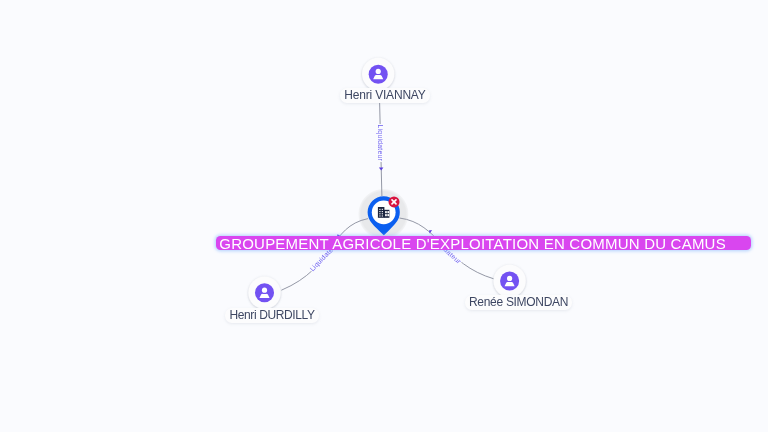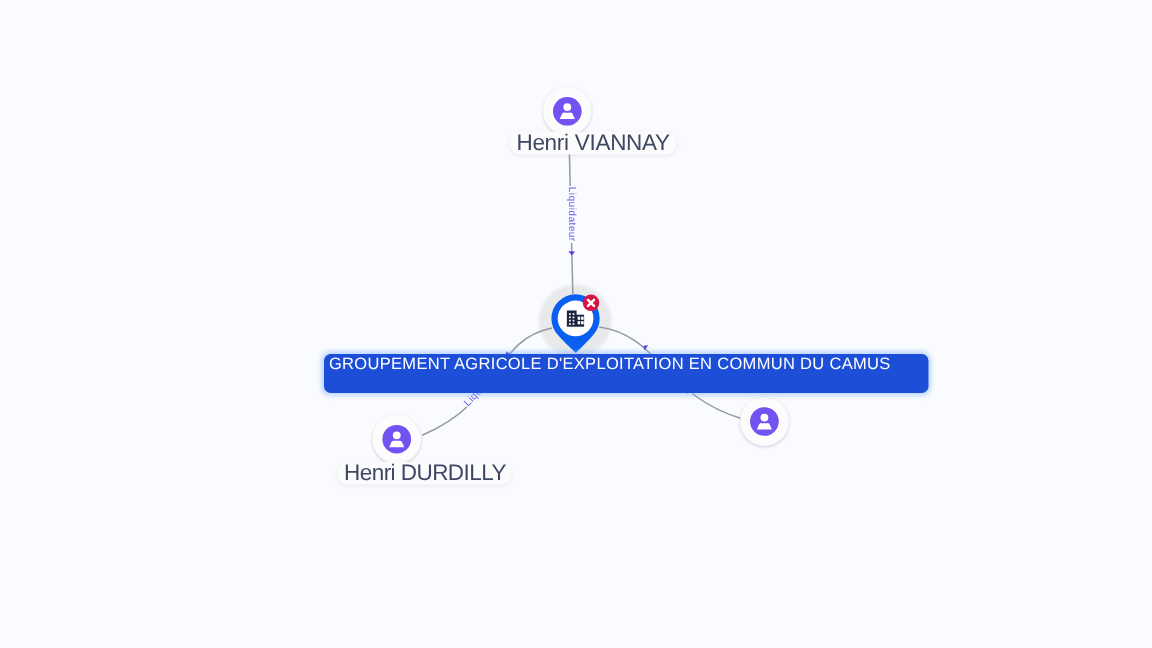--- a/index.html
+++ b/index.html
@@ -2,24 +2,24 @@
 <html><head>
 <meta charset="utf-8">
 <title>Graph</title>
 <style>
   html,body{margin:0;padding:0;}
   body{width:768px;height:432px;overflow:hidden;background:#fafbfe;
        font-family:"Liberation Sans",sans-serif;-webkit-font-smoothing:antialiased;}
   #stage{position:relative;width:768px;height:432px;background:#fafbfe;}
   svg.layer{position:absolute;left:0;top:0;width:768px;height:432px;overflow:visible;}
   .nlabel{position:absolute;background:#fcfcfd;border-radius:7px;
-          color:#3e4763;font-size:15px;line-height:15.2px;height:15.2px;white-space:nowrap;
+          color:#3e4763;font-size:12px;line-height:15.2px;height:15.2px;white-space:nowrap;
           padding:0 4.2px;box-shadow:0 1px 3px rgba(130,140,160,.16);}
-  .clabel{position:absolute;background:#1d4ed8;border-radius:4.5px;color:#fff;
-          font-size:11px;line-height:15px;height:26px;white-space:nowrap;
+  .clabel{position:absolute;background:#d946ef;border-radius:4.5px;color:#fff;
+          font-size:15px;line-height:15px;height:14px;white-space:nowrap;
           padding:0 25px 0 3.8px;letter-spacing:0.21px;
           box-shadow:0 0 3px 1.5px rgba(120,175,255,.45);}
   .elabel{position:absolute;color:#6a5cf0;font-size:6.8px;letter-spacing:0.27px;line-height:1;white-space:nowrap;
           transform-origin:0 0;background:#fafbfe;padding:0.6px 0.5px;}
 </style>
 </head>
 <body>
 
 <div id="stage">
 
@@ -74,20 +74,21 @@
     <g>
       <circle cx="509.6" cy="281.0" r="16.2" fill="#fcfcfd" filter="url(#softsh)"></circle>
       <circle cx="509.6" cy="281.0" r="9.55" fill="#7352f2"></circle>
       <circle cx="509.6" cy="278.4" r="2.6" fill="#fff"></circle>
       <path d="M504.55,286.3 L506.20,282.65 A1.9,1.9 0 0,1 507.90,282.10 L511.30,282.10 A1.9,1.9 0 0,1 513.00,282.65 L514.65,286.3 Z" fill="#fff"></path>
     </g>
   </svg>
 
   <div class="nlabel" style="left:340.1px;top:88.3px;letter-spacing:-0.19px;">Henri VIANNAY</div>
   <div class="nlabel" style="left:225.2px;top:308.3px;letter-spacing:-0.37px;">Henri DURDILLY</div>
+  <div class="nlabel" style="left:464.8px;top:295.0px;letter-spacing:-0.30px;">Renée SIMONDAN</div>
 
   <svg class="layer">
     <g>
       <path d="M383.9,235.3 C383.9,235.3 375.0,227.0 372.3,223.7 A16.1,16.1 0 1,1 395.3,223.5 C392.7,226.9 383.9,235.3 383.9,235.3 Z" fill="#0b5ff0"></path>
       <circle cx="383.7" cy="212.3" r="11.9" fill="#ffffff"></circle>
       <g>
         <path d="M377.9,207.0 h6.5 v10.8 h-6.5 z" fill="#1b2540"></path>
         <path d="M384.0,209.8 h5.4 v8.0 h-5.4 z" fill="#1b2540"></path>
         <rect x="379.35" y="208.80" width="1.15" height="1.15" fill="#fff"></rect>
         <rect x="379.35" y="211.00" width="1.15" height="1.15" fill="#fff"></rect>

